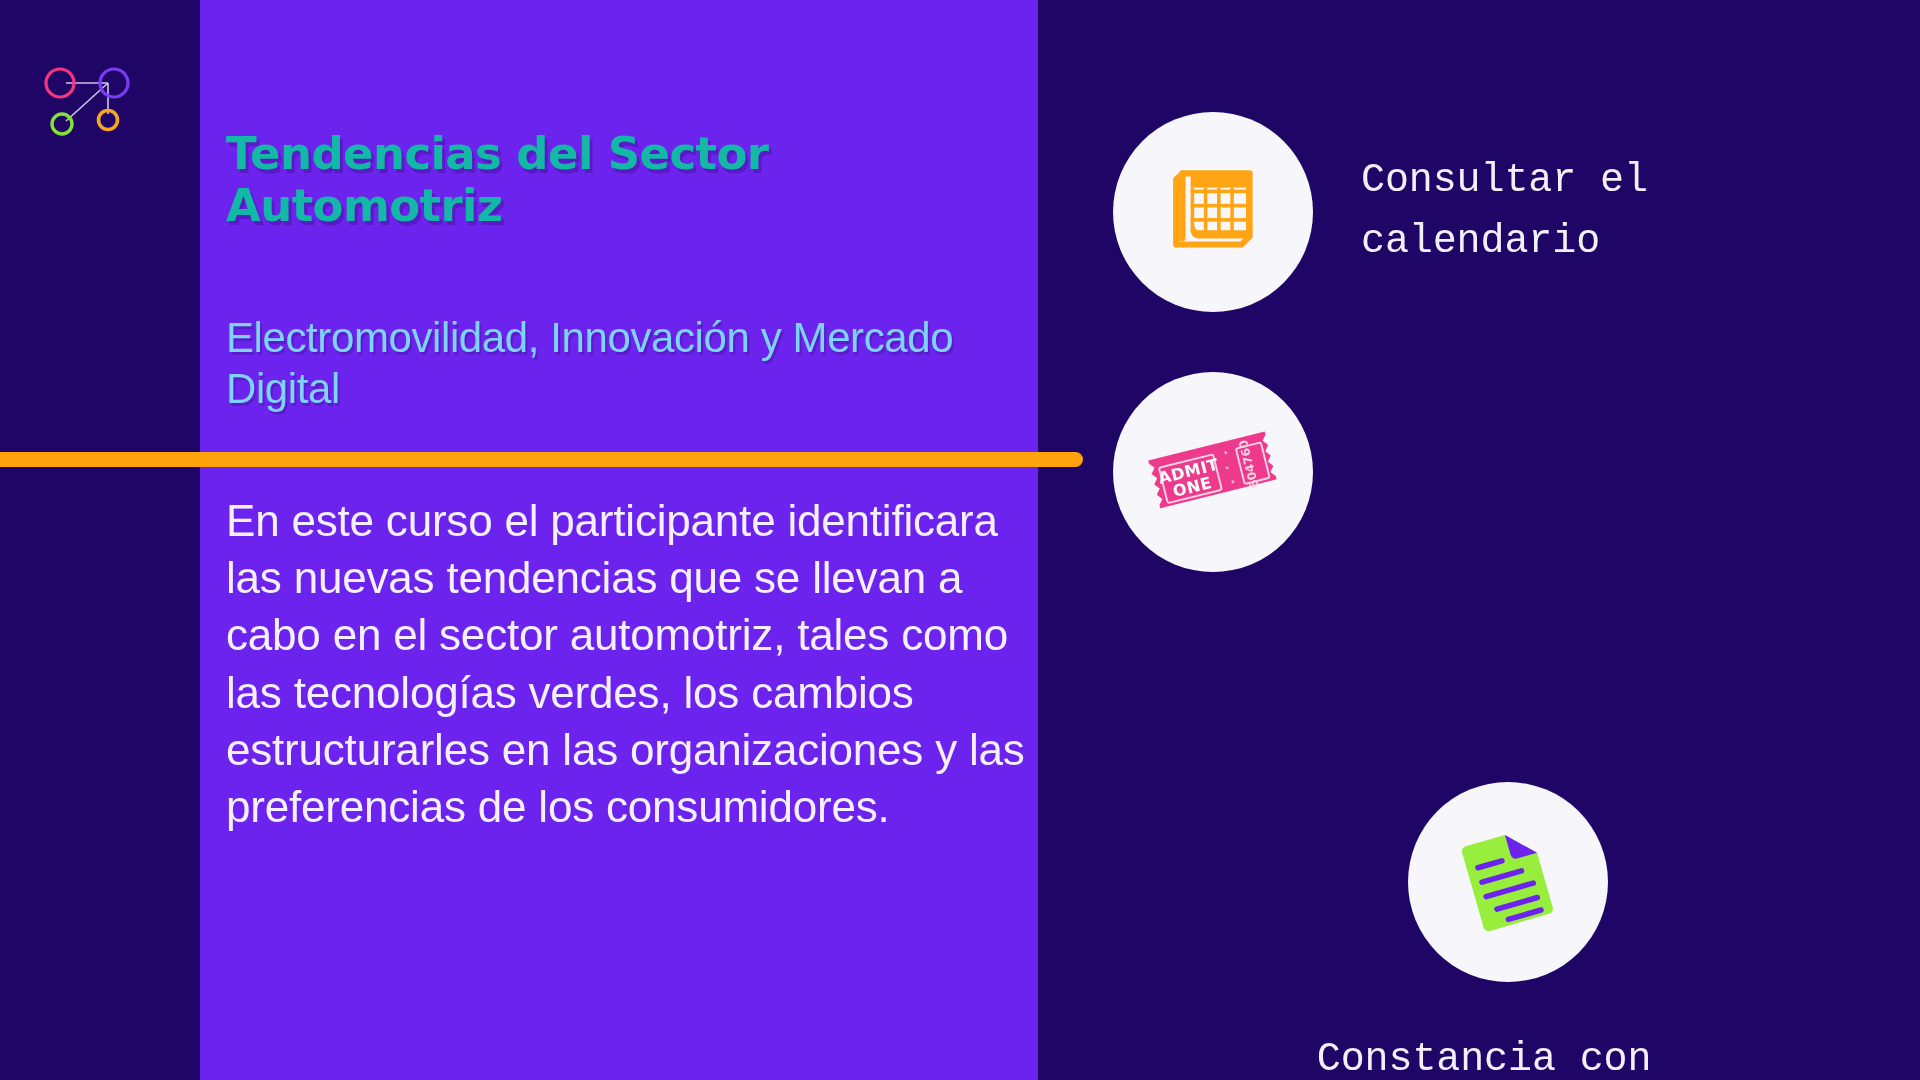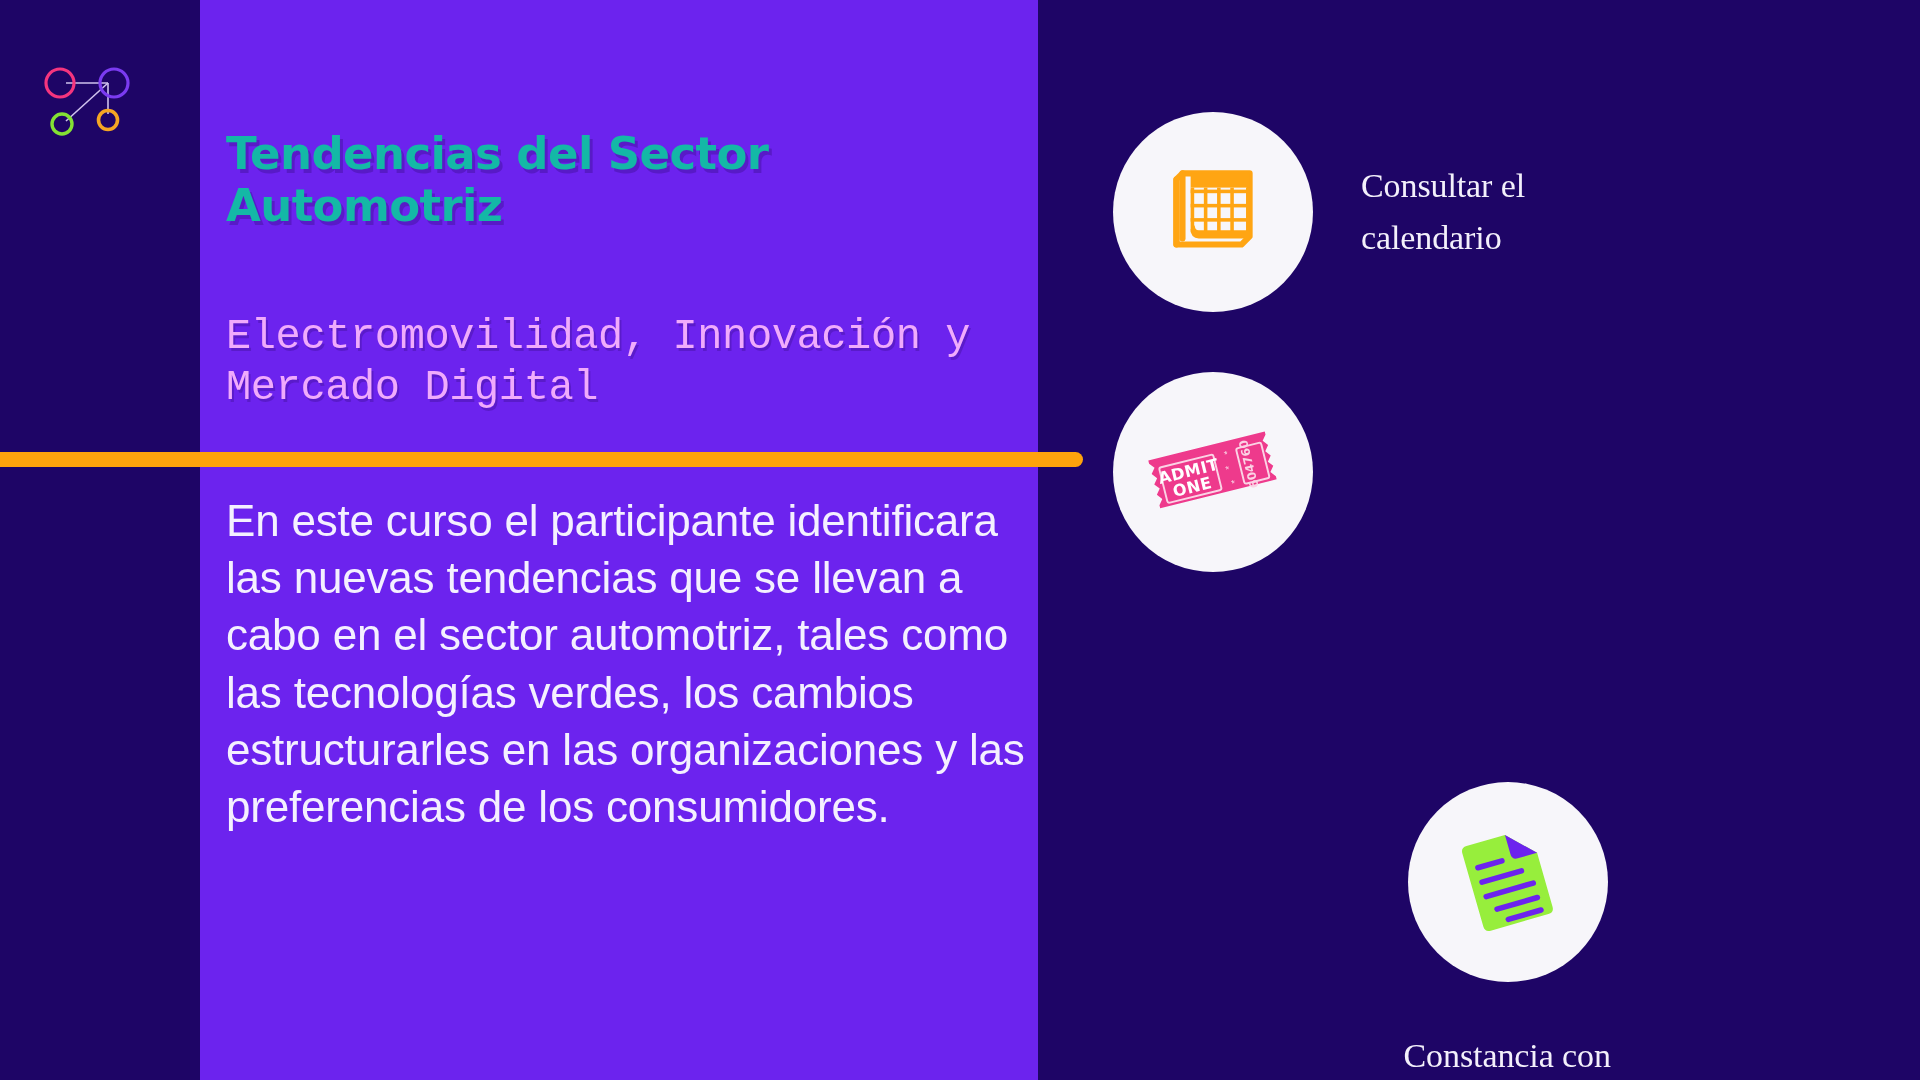--- a/index.html
+++ b/index.html
@@ -76,26 +76,26 @@
     color: #14b8a6;
     text-shadow: 3px 4px 0 rgba(42, 6, 110, 0.30);
   }
 
   .slide-subtitle {
     position: absolute;
     top: 312px;
     left: 0;
     width: 810px;
     margin: 0;
-    font-family: Liberation Mono, monospace;
+    font-family: Liberation Sans, sans-serif;
     font-weight: 400;
     font-size: 42px;
     line-height: 1.22;
     letter-spacing: -0.4px;
-    color: #f0abfc;
+    color: #7dd3fc;
     text-shadow: 2px 3px 0 rgba(42, 6, 110, 0.28);
   }
 
   .slide-body {
     position: absolute;
     top: 492px;
     left: 0;
     width: 800px;
     margin: 0;
     font-family: "Liberation Sans", sans-serif;
@@ -135,23 +135,23 @@
     background: #F7F6FA;
     display: flex;
     align-items: center;
     justify-content: center;
     overflow: hidden;
   }
   .feature-row.r2 .feature-badge { width: 200px; height: 200px; }
 
   .feature-label {
     flex: 1 1 auto;
-    font-family: Liberation Serif, serif;
+    font-family: Liberation Mono, monospace;
     font-weight: 400;
-    font-size: 34px;
+    font-size: 40px;
     line-height: 1.52;
     letter-spacing: -0.1px;
     color: #F3F0FB;
     white-space: pre-line;
   }
 </style>
 </head>
 <body>
 
 <div id="slide">

